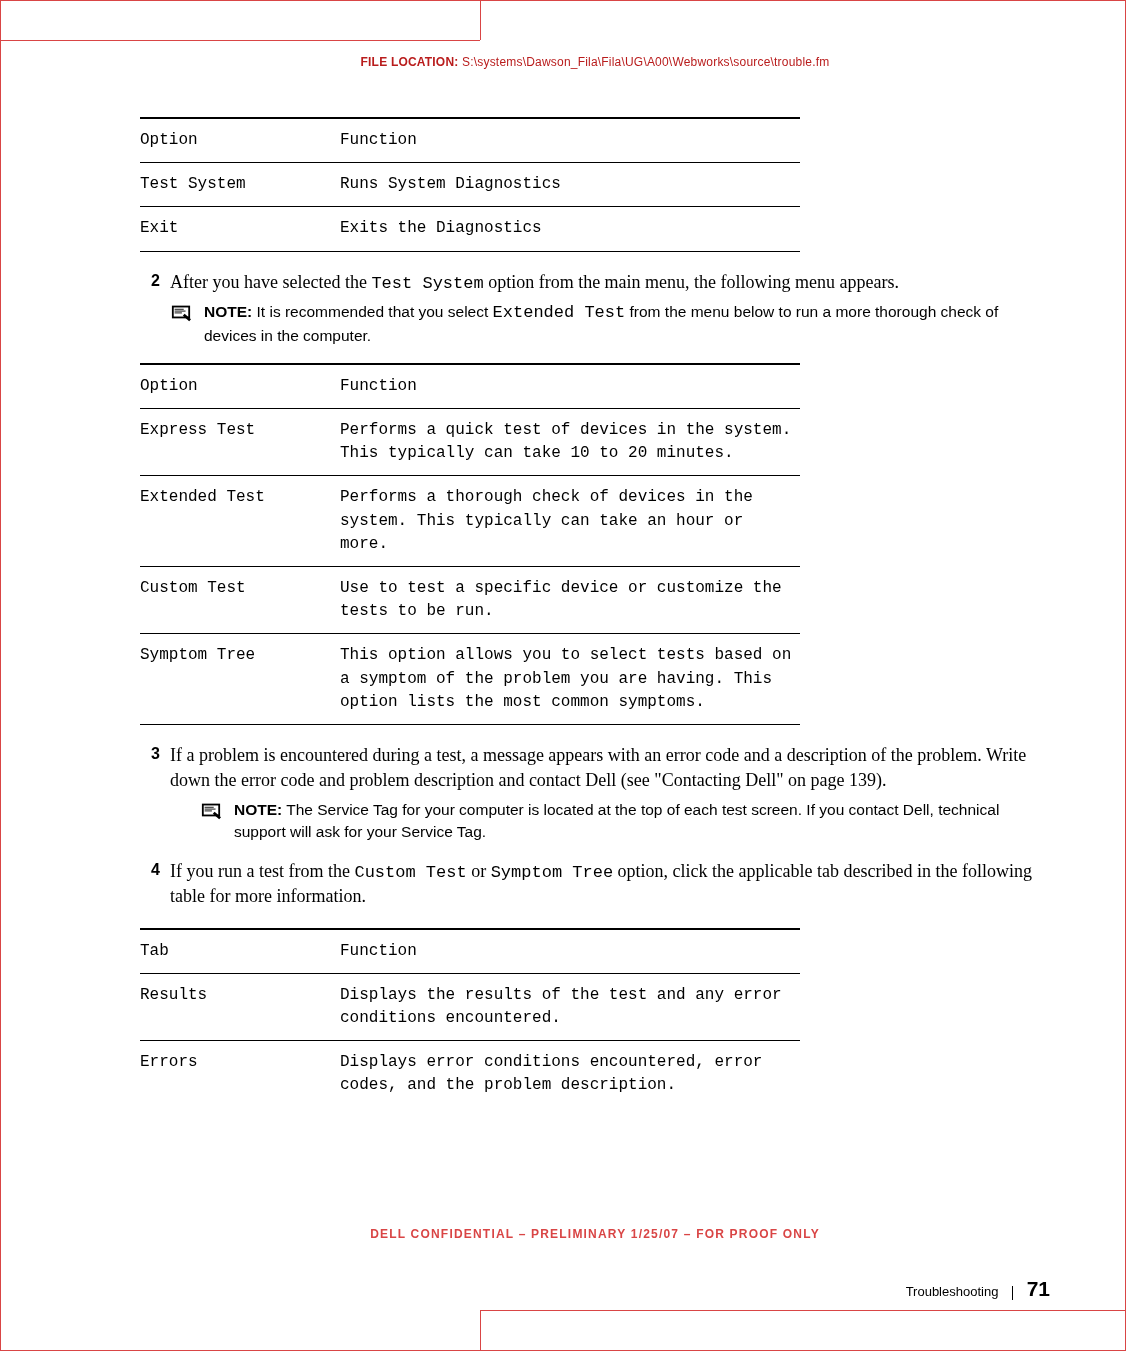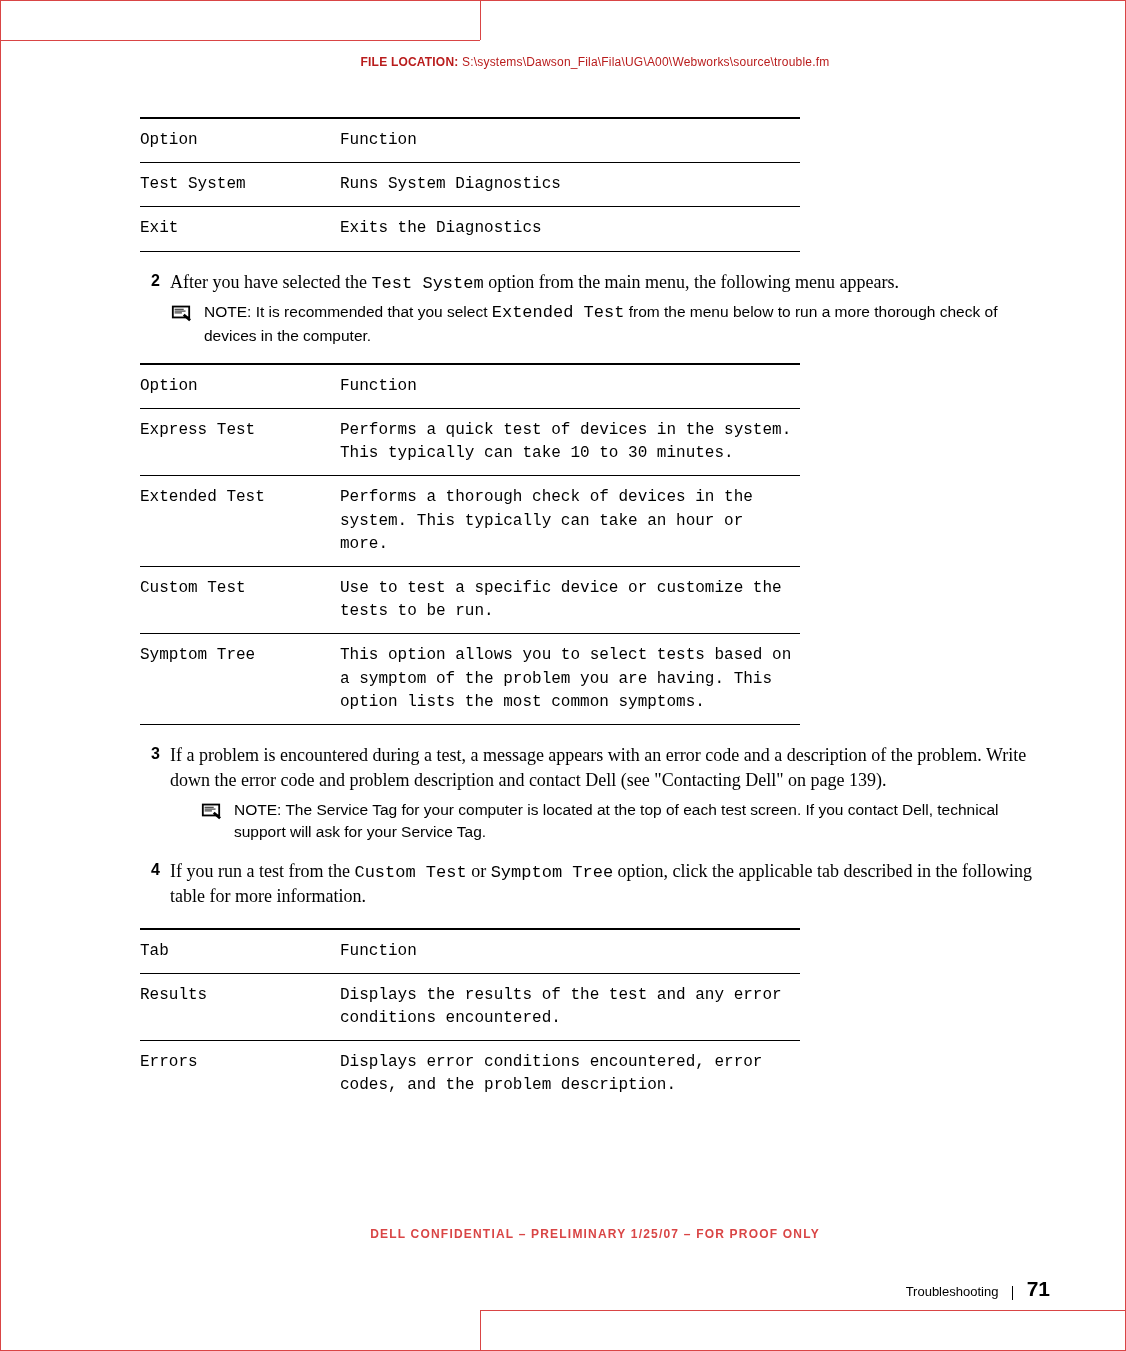--- a/index.html
+++ b/index.html
@@ -107,21 +107,21 @@
     flex-shrink: 0;
     margin-right: 8px;
     margin-top: 1px;
   }
   .note-icon svg { width: 22px; height: 20px; }
   .note-body {
     font-family: 'Helvetica Neue', Arial, sans-serif;
     font-size: 15.5px;
     line-height: 1.4;
   }
-  .note-body .note-label { font-weight: normal; }
+  .note-body .note-label { font-weight: bold; }
   .footer {
     position: absolute;
     left: 140px;
     bottom: 50px;
     width: 910px;
   }
   .confidential {
     font-family: 'Helvetica Neue', Arial, sans-serif;
     font-size: 12px;
     font-weight: bold;
@@ -187,21 +187,21 @@
   </div>
 
   <table>
     <tbody>
         <tr class="hdr-row">
       <th class="opt-col">Option</th>
       <th>Function</th>
     </tr>
     <tr>
       <td class="opt-col">Express Test</td>
-      <td>Performs a quick test of devices in the system. This typically can take 10 to 30 minutes.</td>
+      <td>Performs a quick test of devices in the system. This typically can take 10 to 20 minutes.</td>
     </tr>
     <tr>
       <td class="opt-col">Extended Test</td>
       <td>Performs a thorough check of devices in the system. This typically can take an hour or more.</td>
     </tr>
     <tr>
       <td class="opt-col">Custom Test</td>
       <td>Use to test a specific device or customize the tests to be run.</td>
     </tr>
     <tr>

